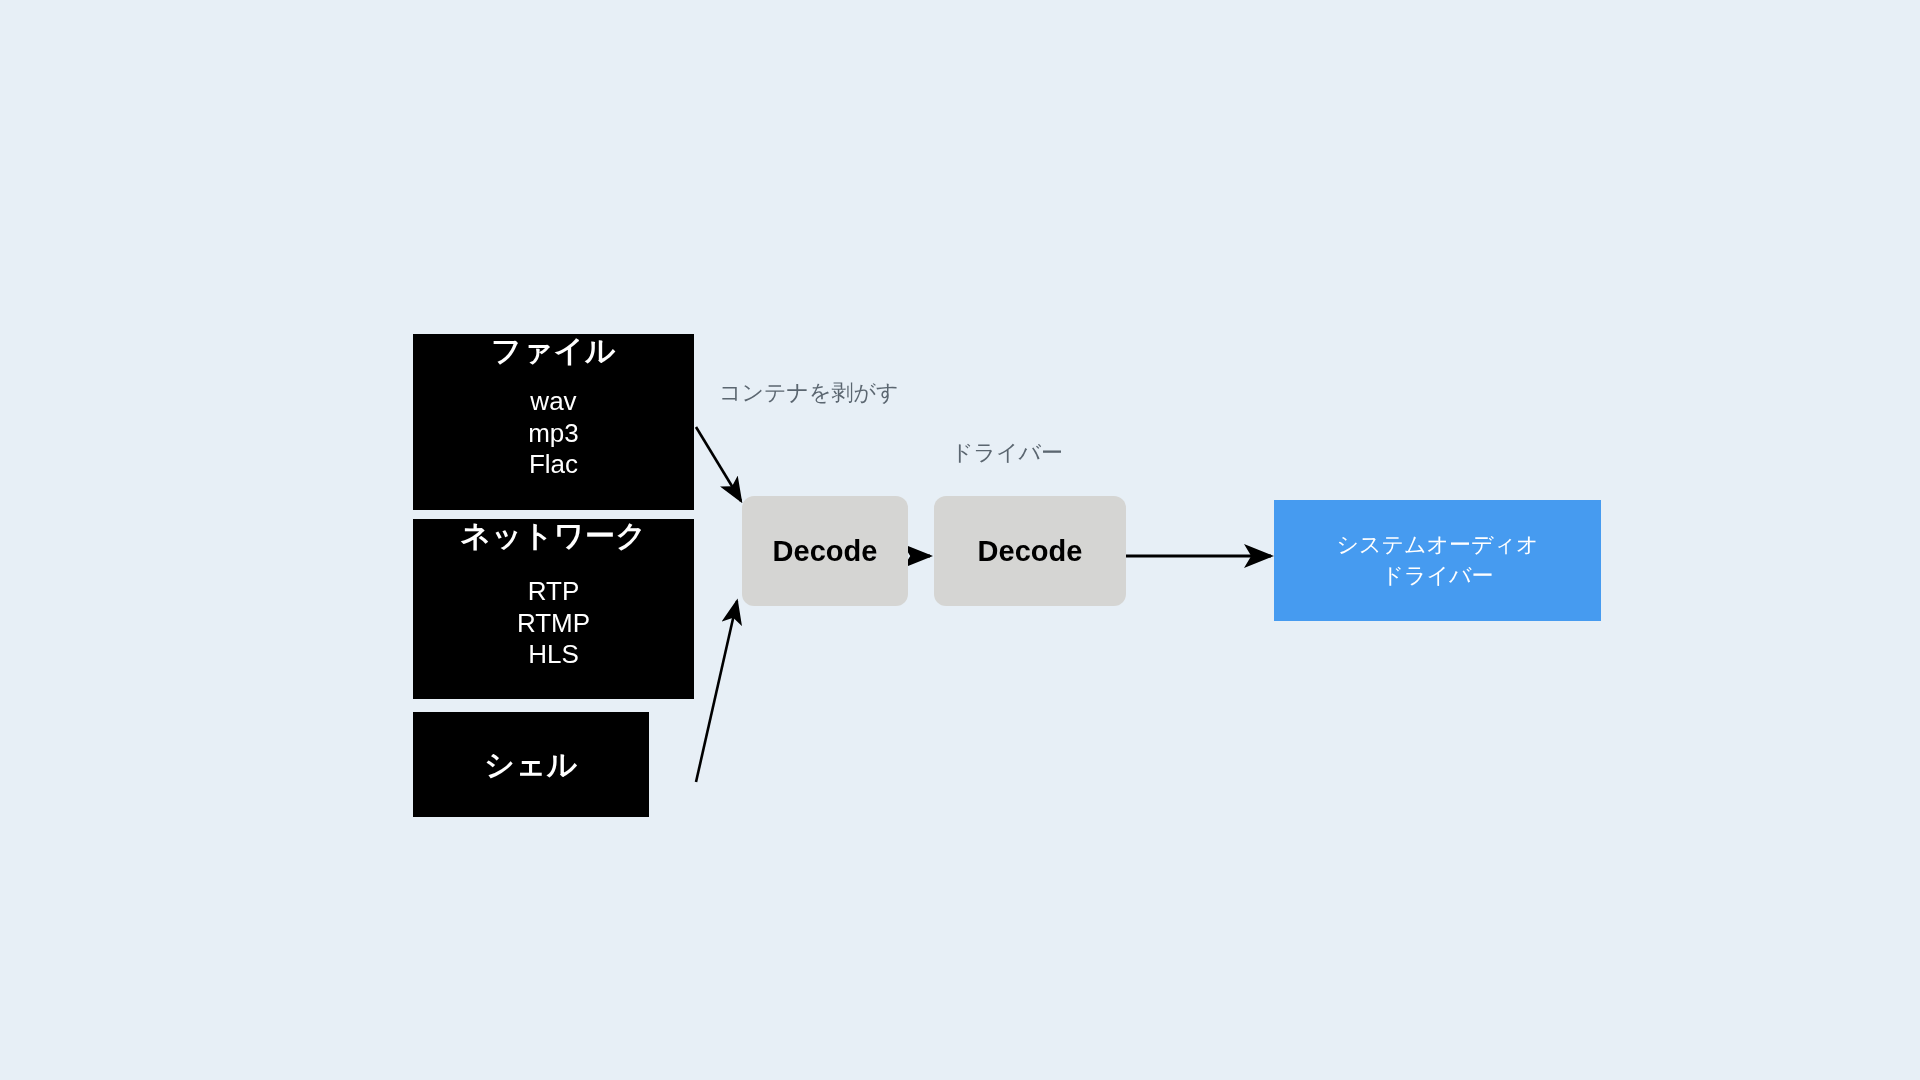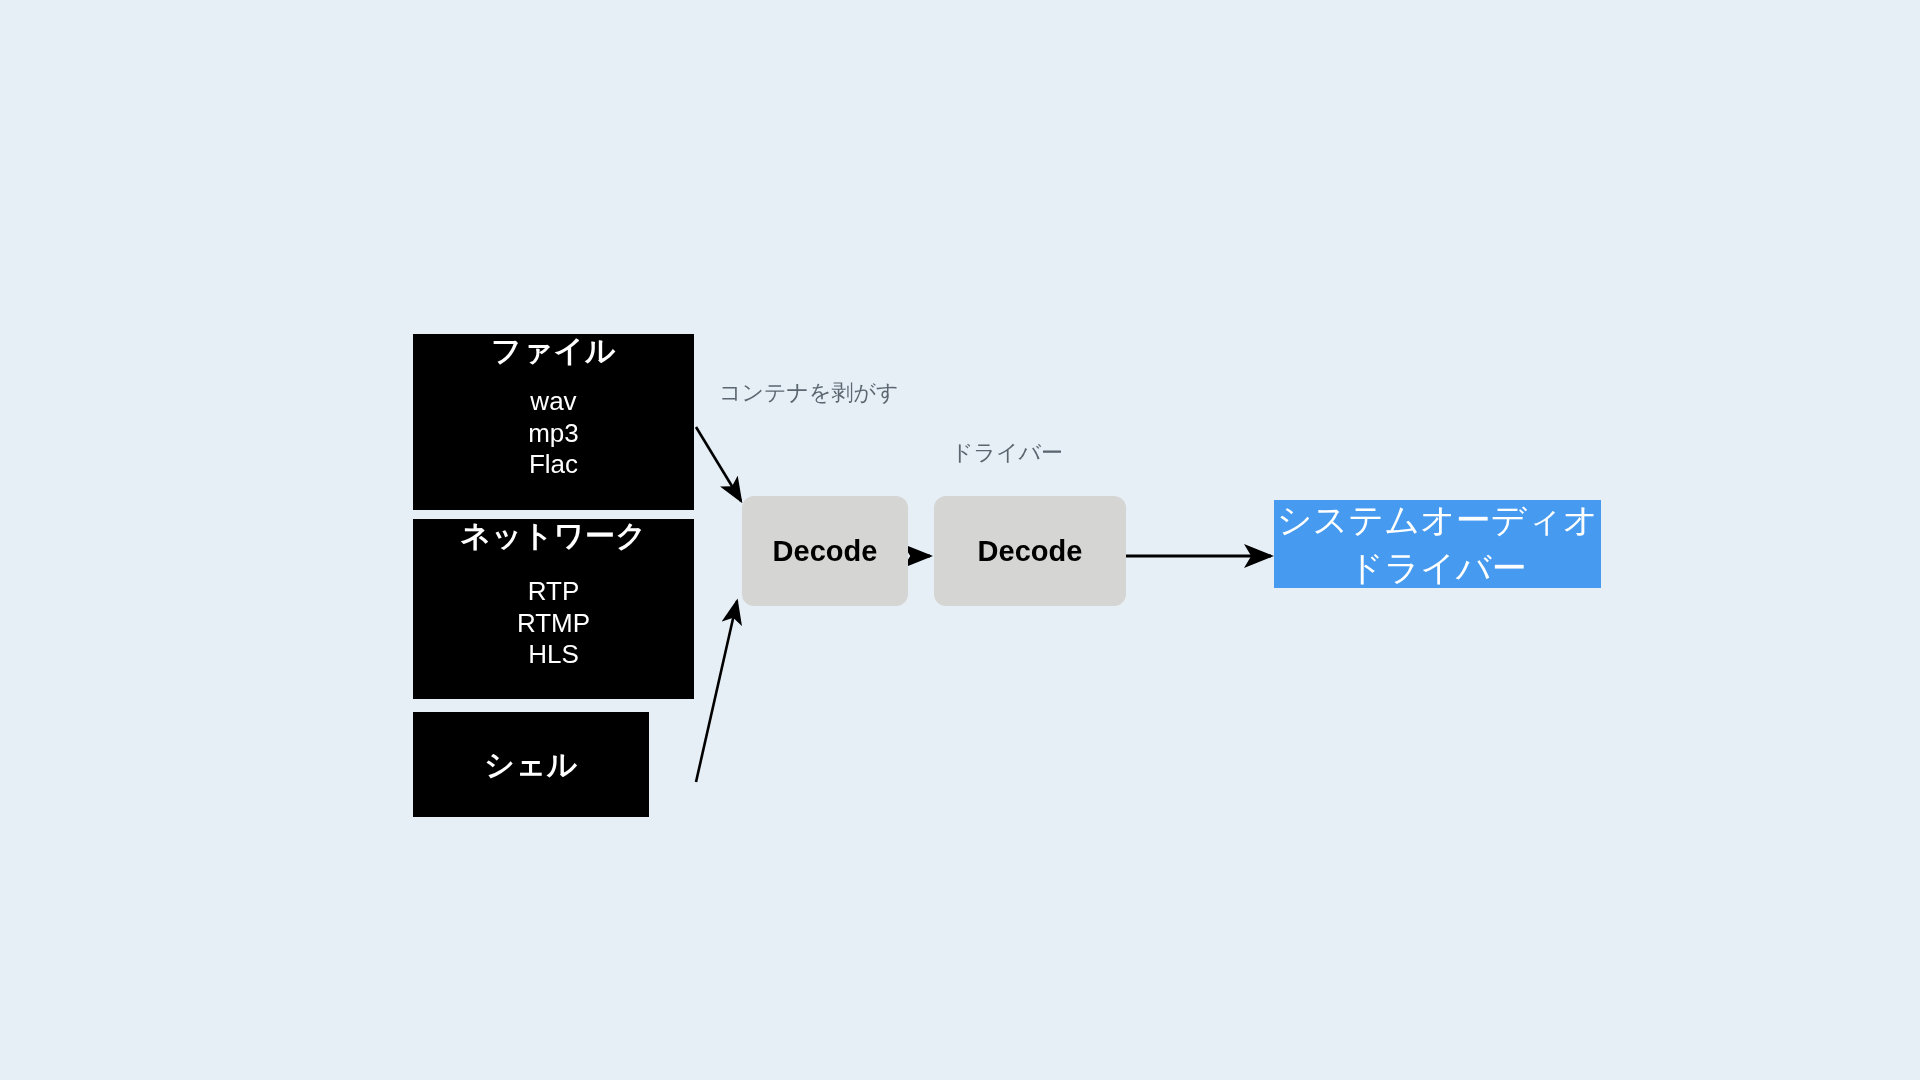--- a/index.html
+++ b/index.html
@@ -67,28 +67,28 @@
     font-size: 29px;
     font-weight: 700;
     box-sizing: border-box;
   }
   #box-demux  { left: 742px; top: 496px; width: 166px; height: 110px; }
   #box-decode { left: 934px; top: 496px; width: 192px; height: 110px; }
 
   
   #box-sink {
     position: absolute;
-    left: 1274px; top: 500px; width: 327px; height: 88px;
+    left: 1274px; top: 500px; width: 327px; height: 121px;
     background: #469bf0;
     color: #ffffff;
     display: flex;
     flex-direction: column;
     align-items: center;
     justify-content: center;
-    font-size: 35px;
+    font-size: 22px;
     font-weight: 400;
     line-height: 1.38;
     text-align: center;
     box-sizing: border-box;
   }
 
   
   .edge-label {
     position: absolute;
     color: #5b6670;

